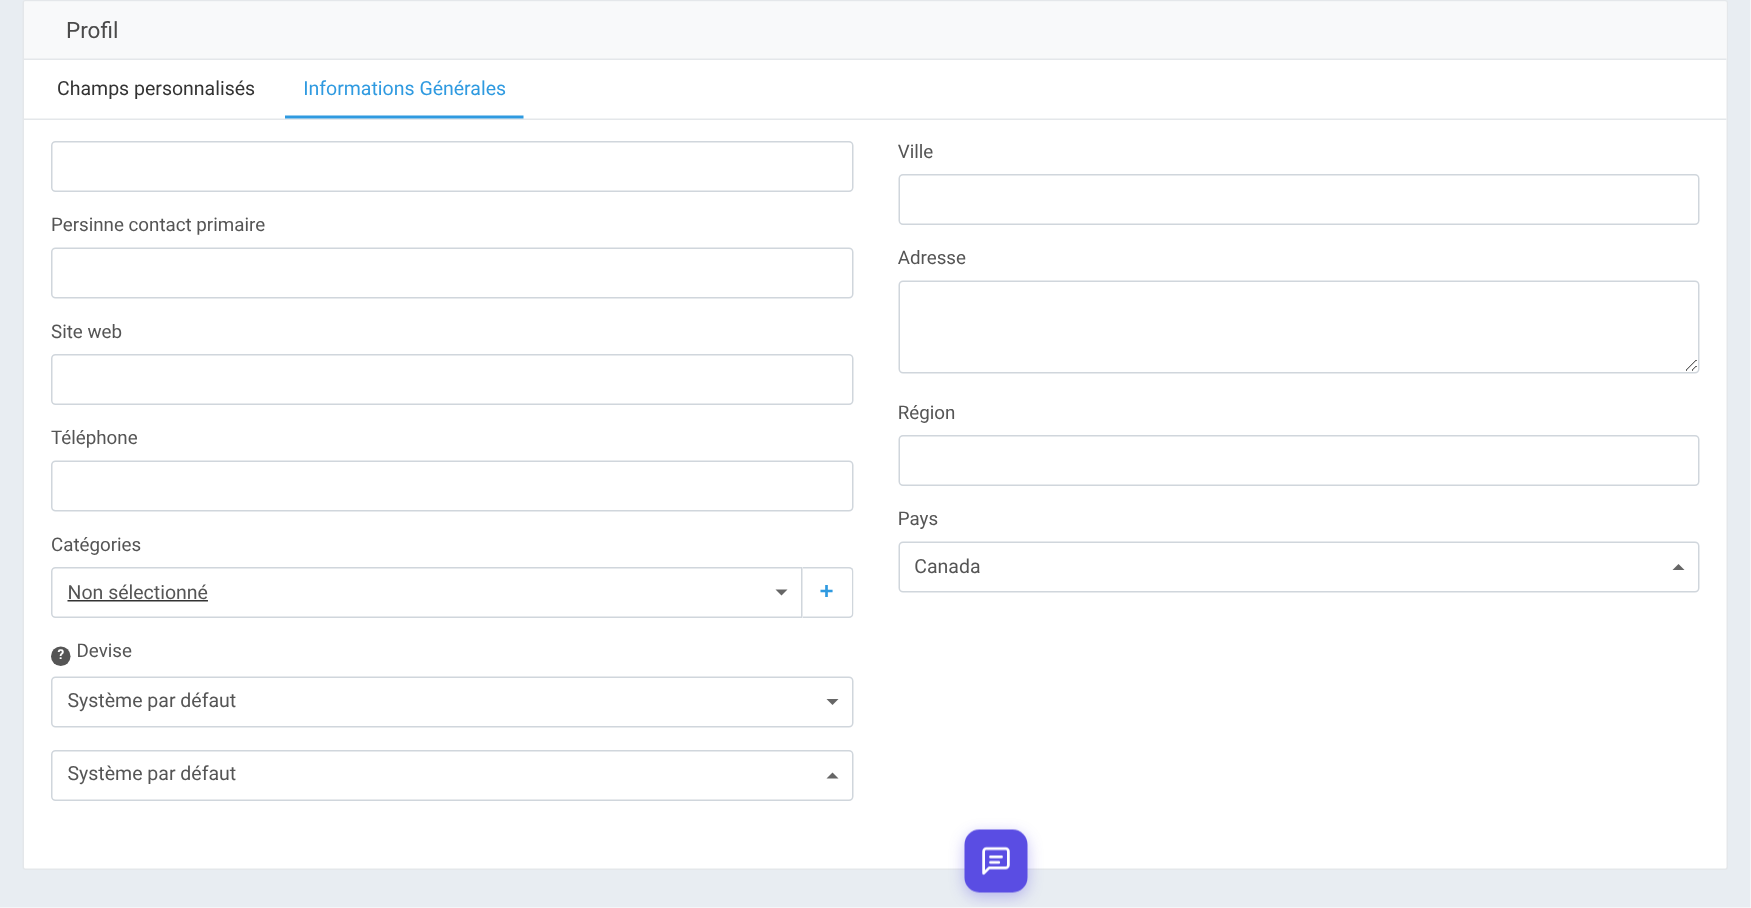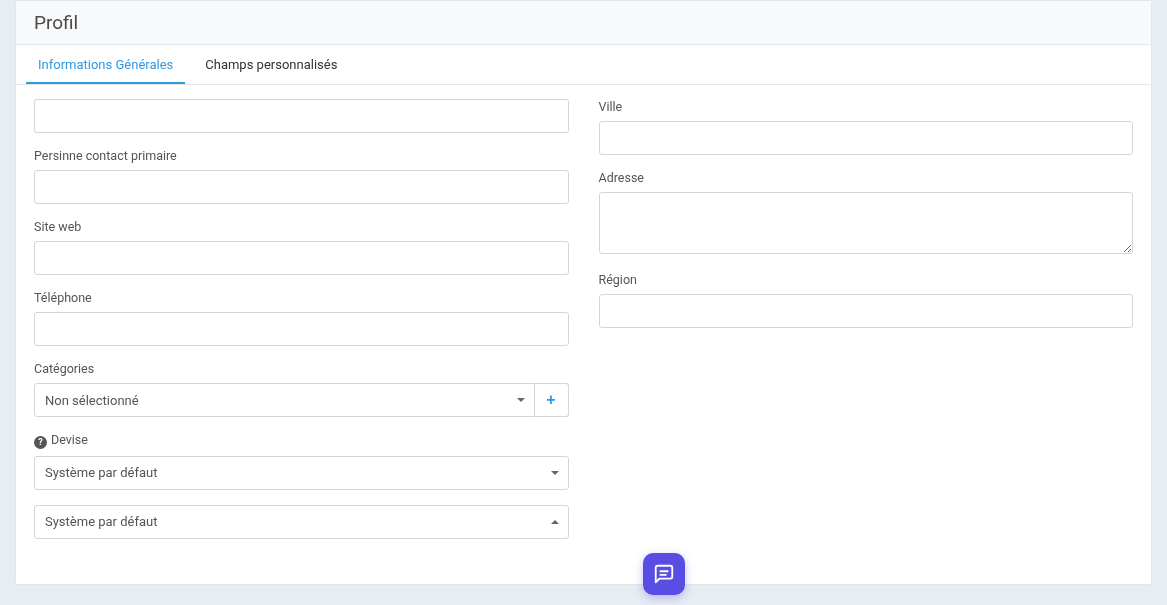--- a/index.html
+++ b/index.html
@@ -14,22 +14,22 @@
     }
     .card {
       background: #fff;
       border: 1px solid #e4e7ea;
       border-radius: 2px;
       margin-top: 0;
     }
     .card-header {
       background: #f8f9fa;
       border-bottom: 1px solid #e4e7ea;
-      padding: 10px 18px;
-      font-size: 19px;
+      padding: 10px 28px;
+      font-size: 15px;
       color: #4a4a4a;
     }
     .tabs {
       display: flex;
       border-bottom: 1px solid #e4e7ea;
       padding: 0 10px;
     }
     .tab {
       padding: 12px 12px 10px 12px;
       font-size: 13px;
@@ -120,21 +120,21 @@
       width: 0; height: 0;
       border-left: 4px solid transparent;
       border-right: 4px solid transparent;
     }
     .caret.down { border-top: 4px solid #666; }
     .caret.up { border-bottom: 4px solid #666; }
     .input-group {
       display: flex;
       width: 100%;
     }
-    .input-group .select-wrap { flex: 1; }
+    .input-group .select-wrap { flex: 1; text-decoration: underline; }
     .input-group .select-display {
       border-top-right-radius: 0;
       border-bottom-right-radius: 0;
     }
     .addon-btn {
       width: 34px;
       height: 34px;
       border: 1px solid #d0d6dc;
       border-left: none;
       border-top-right-radius: 3px;
@@ -165,22 +165,22 @@
     .chat-bubble svg { width: 22px; height: 22px; }
   </style>
 </head>
 <body>
 
 <div class="page">
   <div class="card">
     <div class="card-header">Profil</div>
 
     <div class="tabs">
+      <div class="tab">Champs personnalisés</div>
       <div class="tab active">Informations Générales</div>
-      <div class="tab">Champs personnalisés</div>
     </div>
 
     <div class="form-body">
 
       <div class="col">
 
         <div class="form-group">
           <input class="form-control" type="text" value="" style="">
         </div>
 
@@ -248,20 +248,29 @@
           <label class="form-label">Adresse</label>
           <textarea class="form-control" style=""></textarea>
         </div>
 
         <div class="form-group">
           <label class="form-label">Région</label>
           <input class="form-control" type="text" value="" style="">
         </div>
 
 
+        <div class="form-group">
+          <label class="form-label">Pays</label>
+          <div class="select-wrap">
+            <div class="select-display">
+              <span>Canada</span>
+              <span class="caret up"></span>
+            </div>
+          </div>
+        </div>
 
       </div>
     </div>
   </div>
 </div>
 
 <div class="chat-bubble">
   <svg viewBox="0 0 24 24" fill="none" stroke="#fff" stroke-width="2" stroke-linecap="round" stroke-linejoin="round">
     <path d="M21 15a2 2 0 0 1-2 2H7l-4 4V5a2 2 0 0 1 2-2h14a2 2 0 0 1 2 2z"></path>
     <line x1="8" y1="9" x2="16" y2="9"></line>

